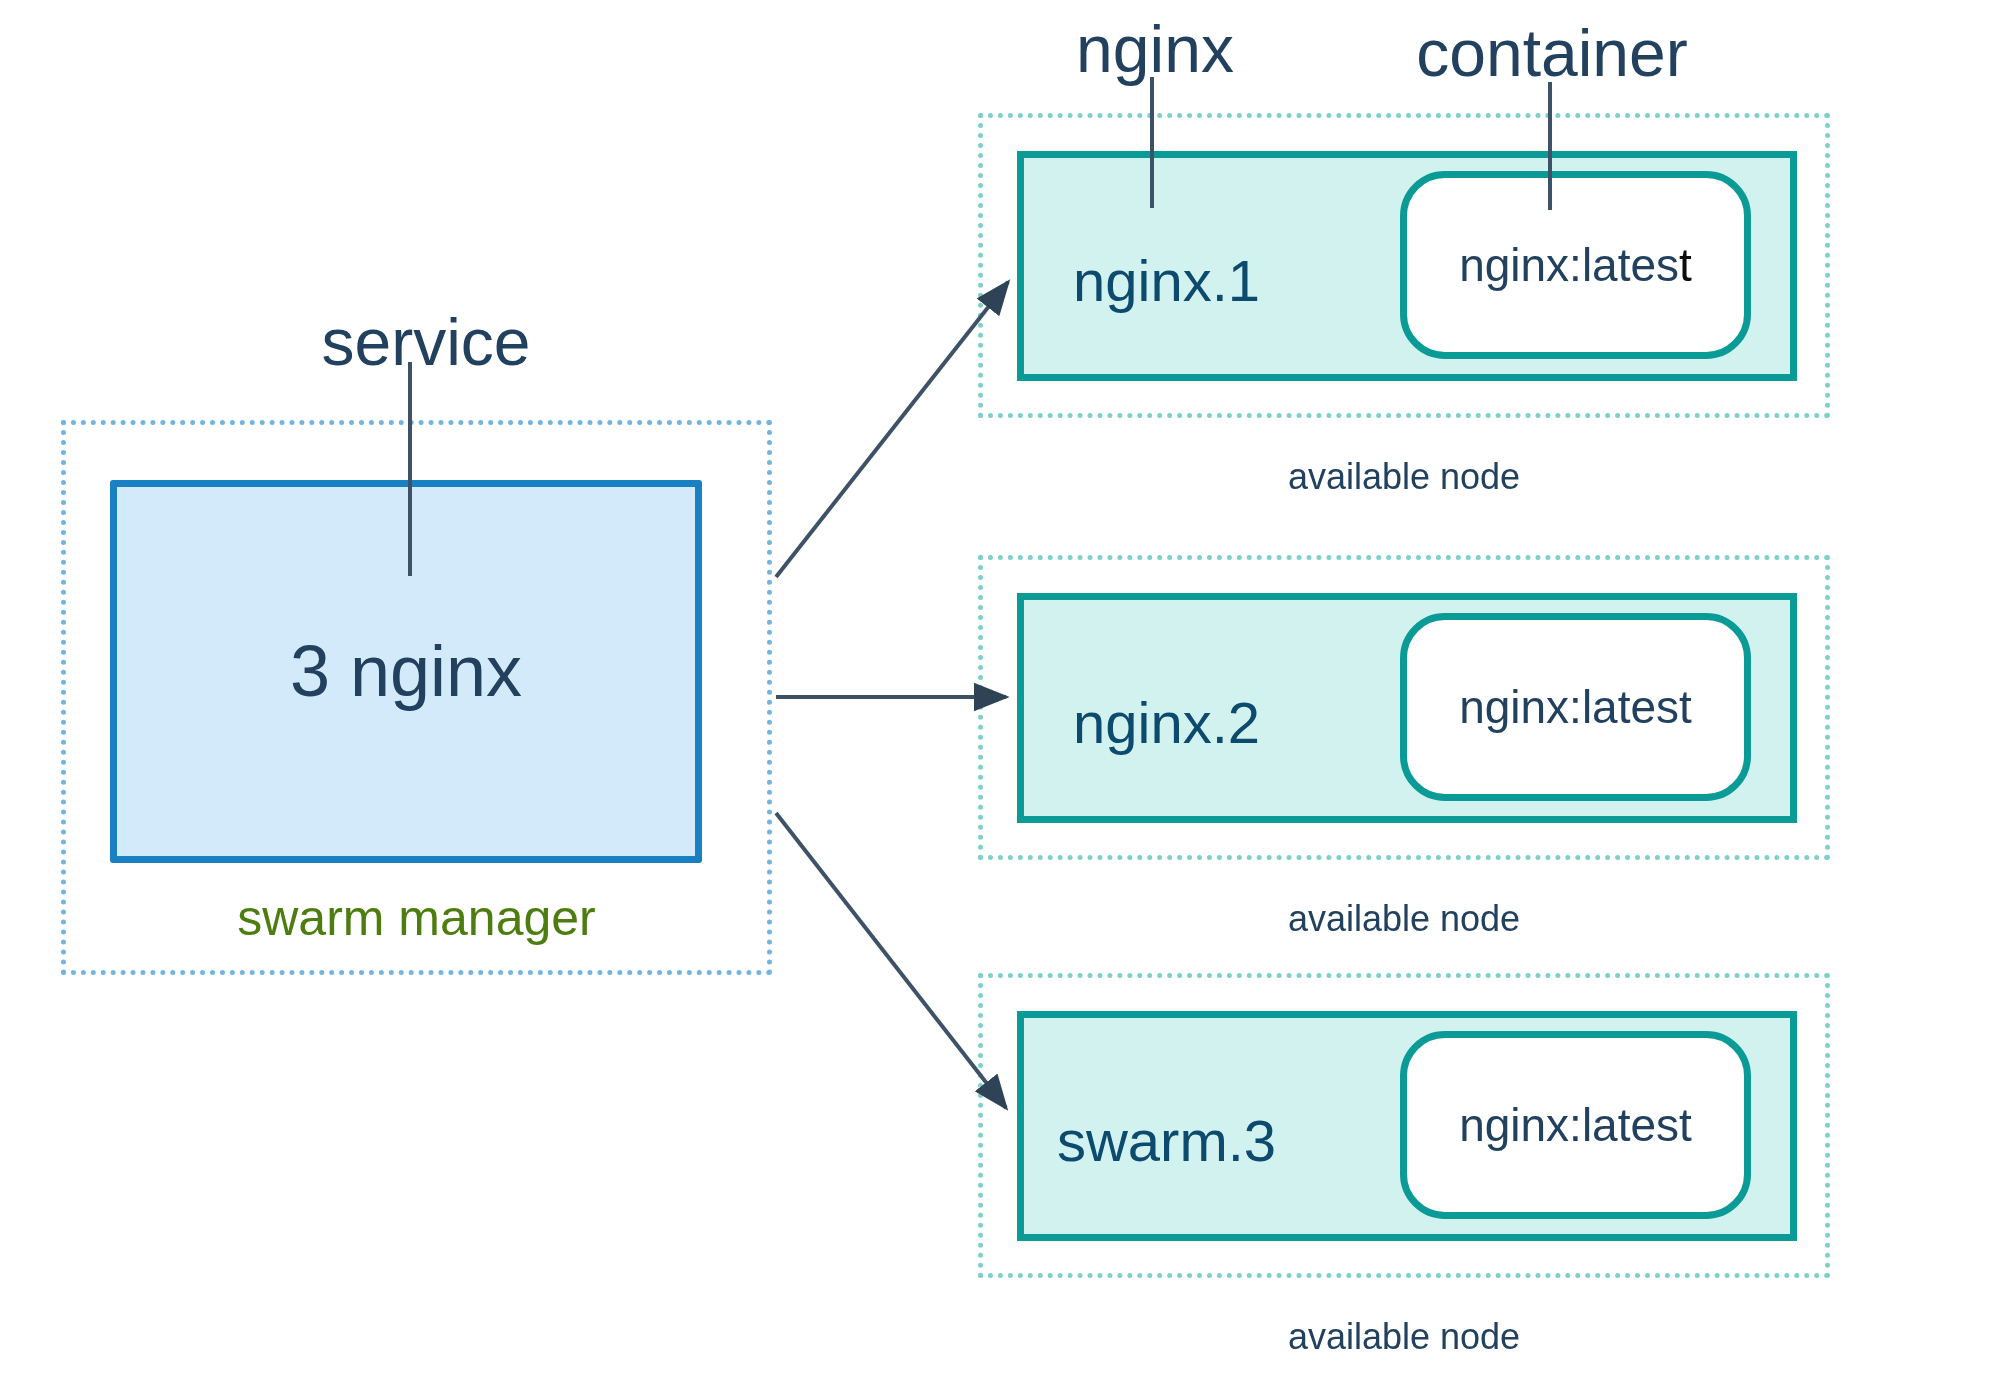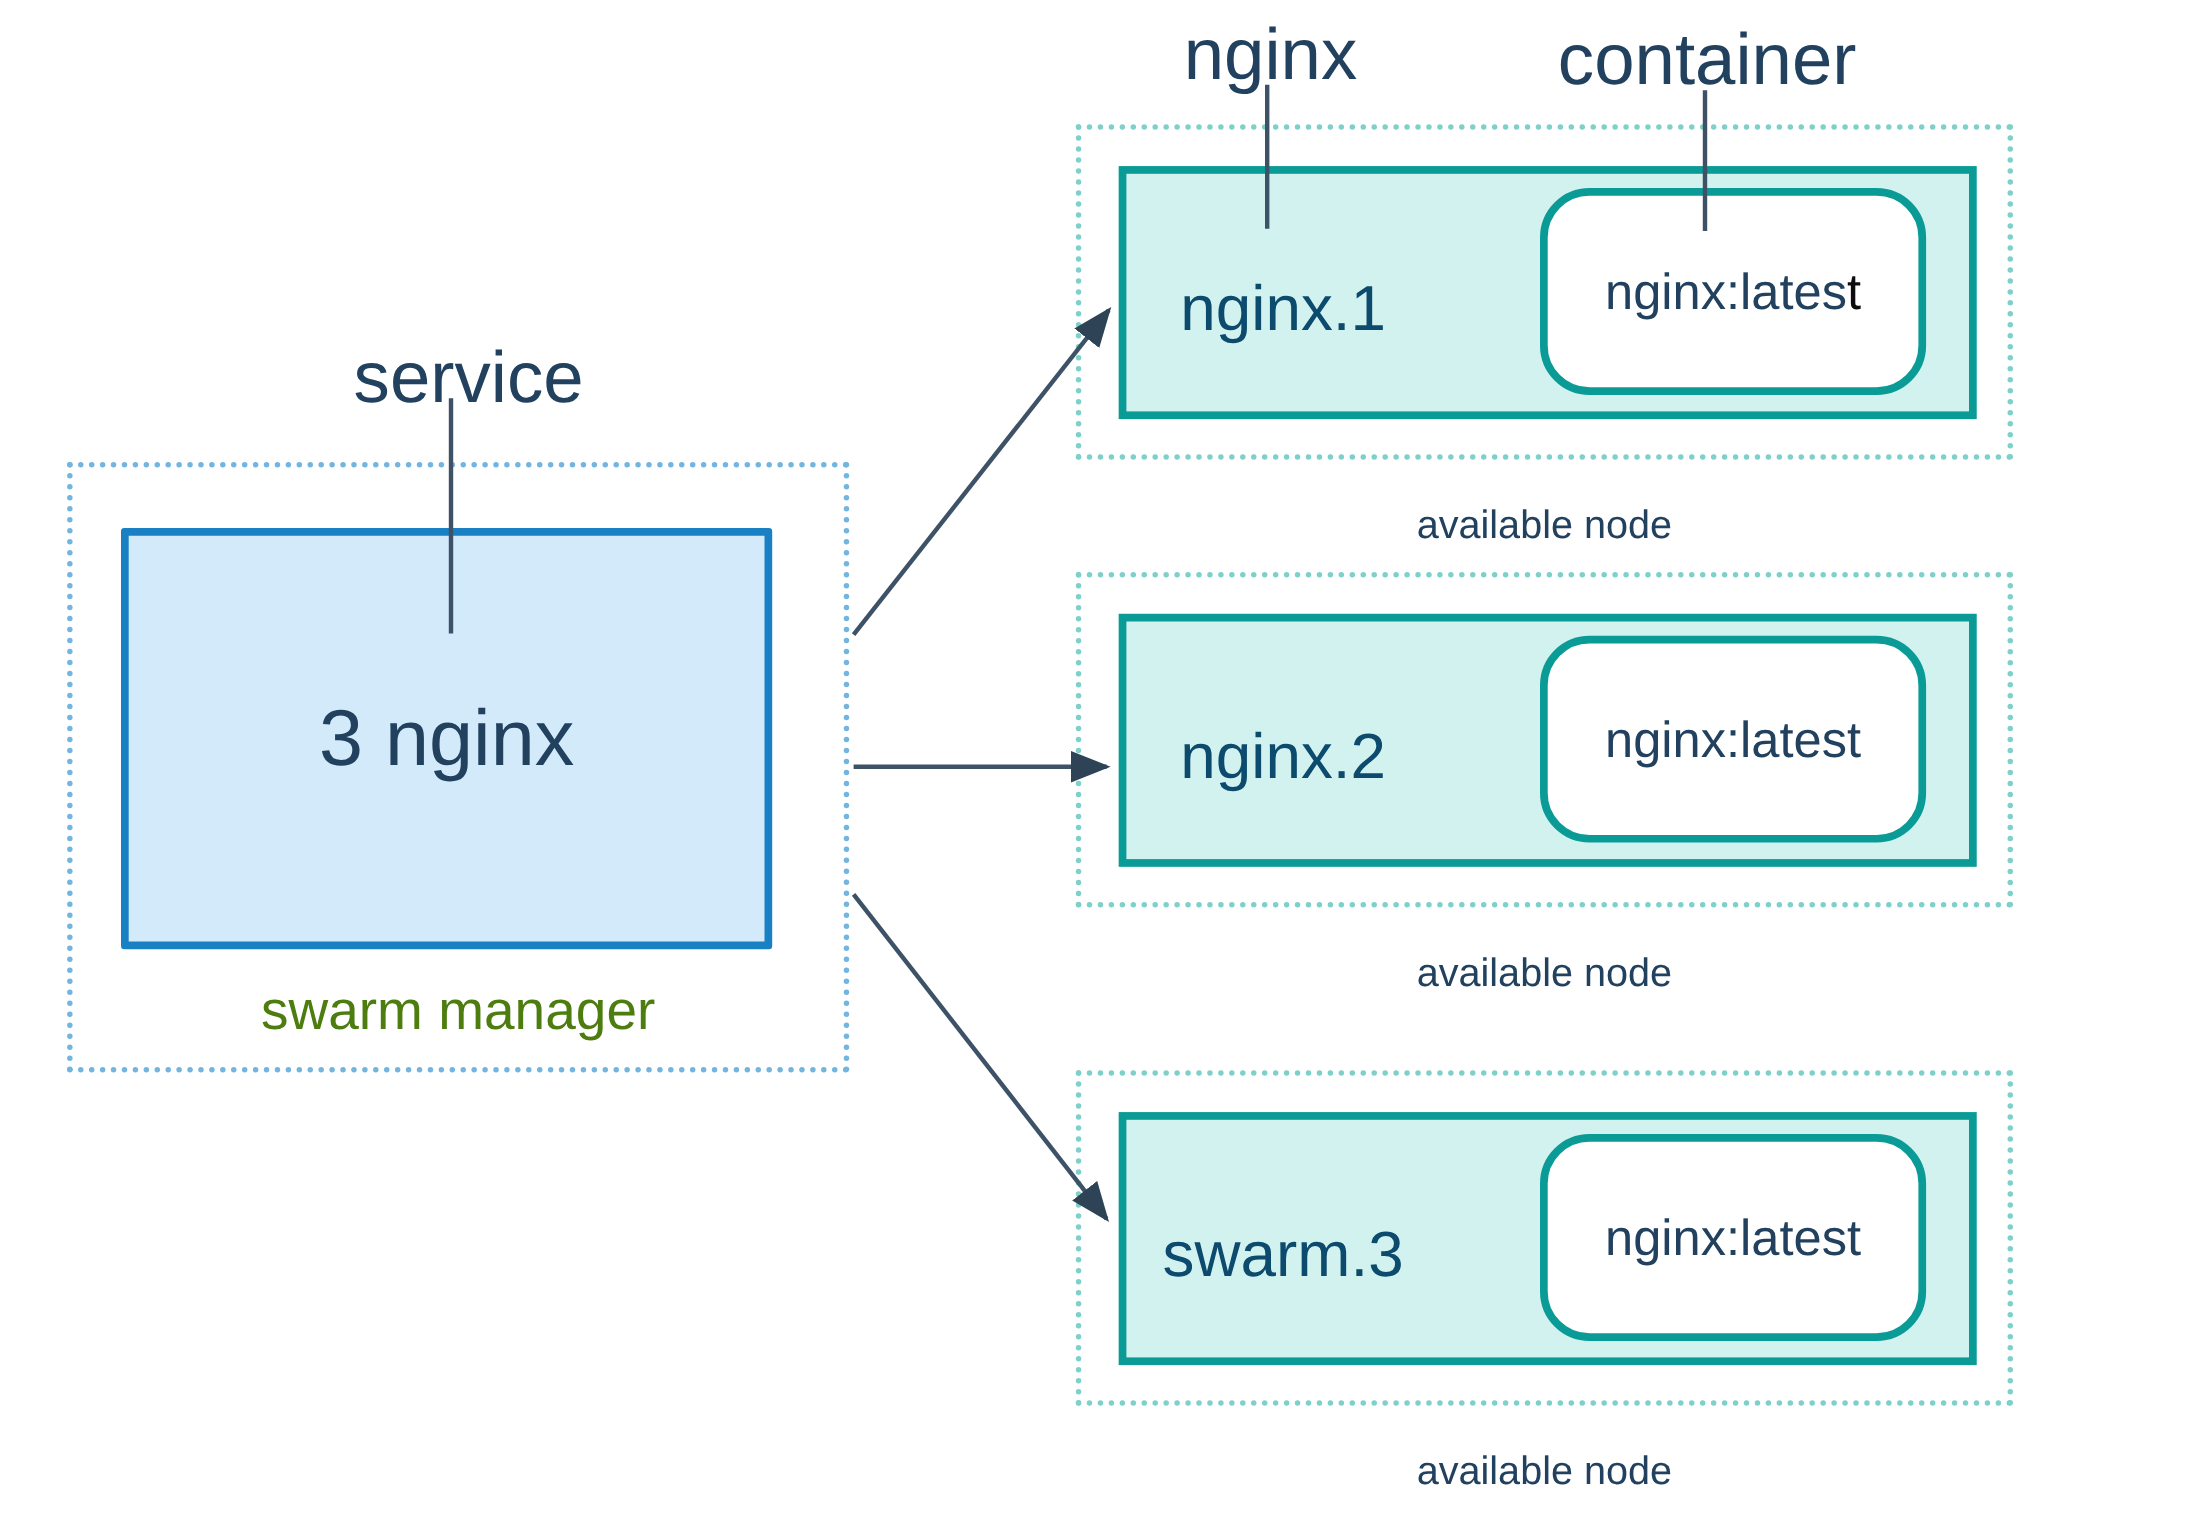--- a/index.html
+++ b/index.html
@@ -63,21 +63,21 @@
   
   .node {
     position: absolute;
     left: 978px;
     width: 852px;
     height: 305px;
     border: 5px dotted #7ed0cb;
     box-sizing: border-box;
   }
   #node-1 { top: 113px; }
-  #node-2 { top: 520px; text-decoration: underline; }
+  #node-2 { top: 555px; text-decoration: underline; }
   #node-3 { top: 973px; }
 
   .task-box {
     position: absolute;
     left: 34px; top: 33px;
     width: 780px; height: 230px;
     box-sizing: border-box;
     background: #d2f2ef;
     border: 7px solid #0a9b96;
   }

